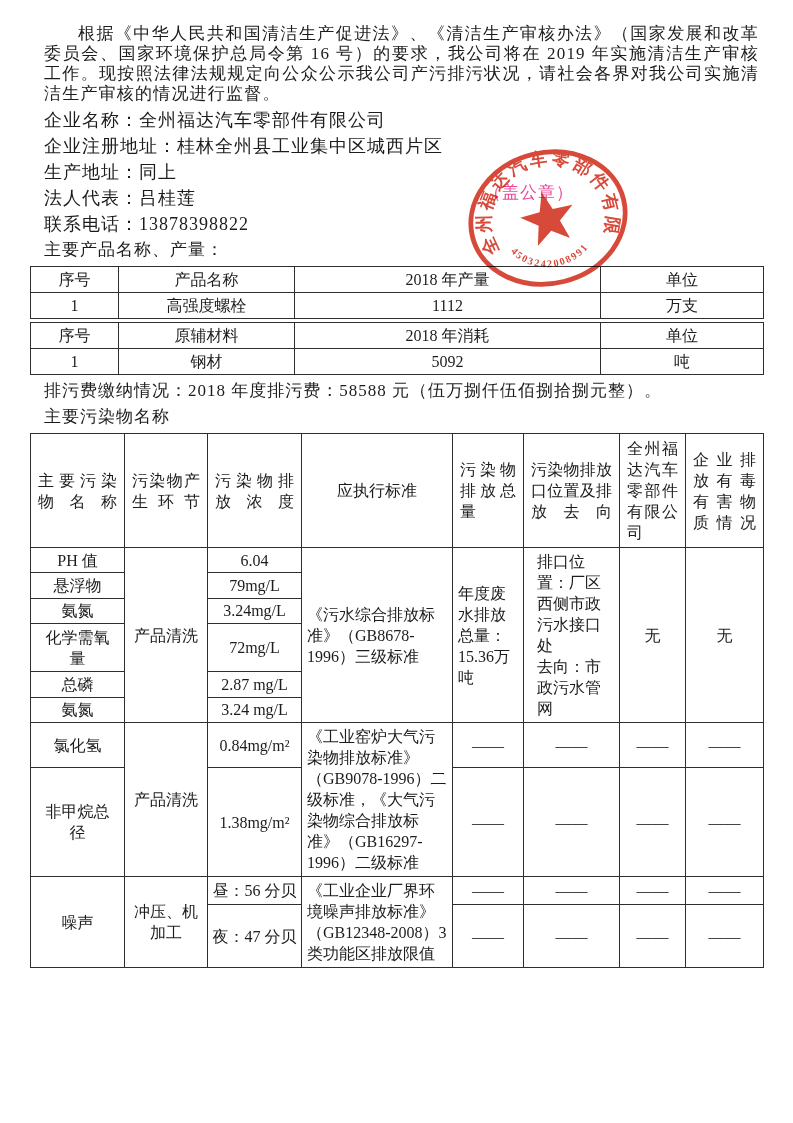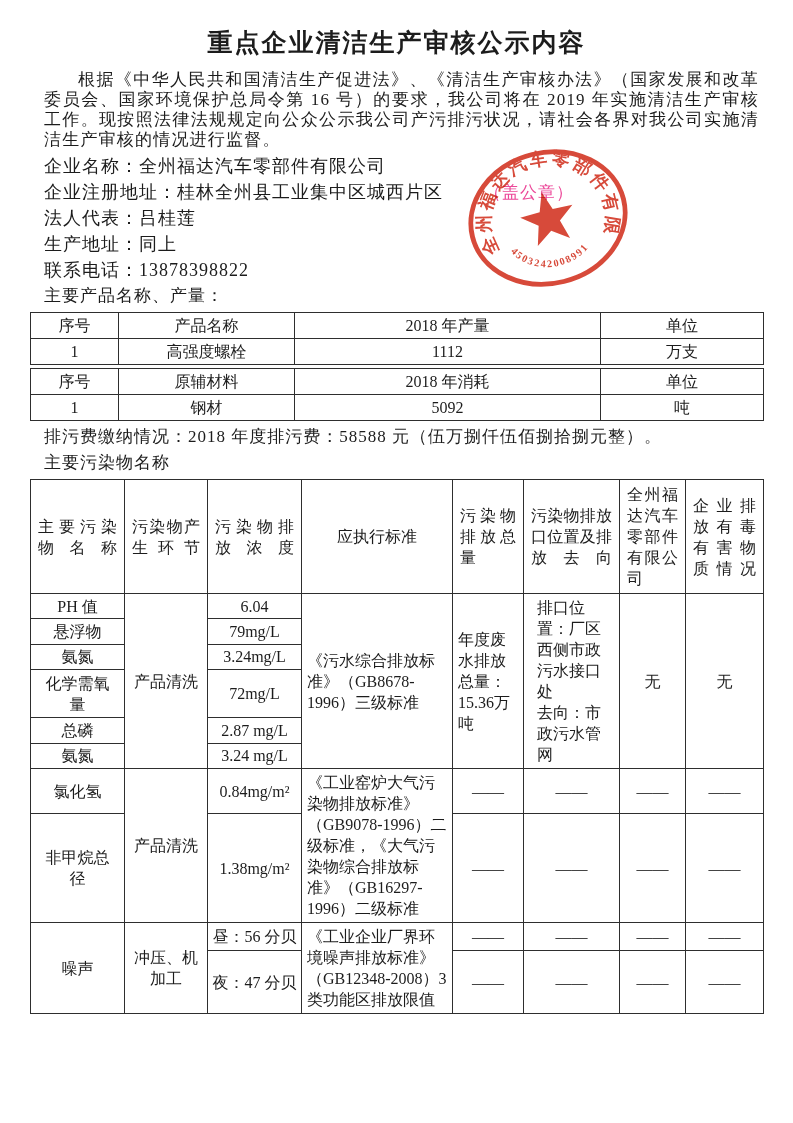--- a/index.html
+++ b/index.html
@@ -86,29 +86,28 @@
     opacity: 0.92;
     mix-blend-mode: multiply;
     pointer-events: none;
   }
 </style>
 </head>
 <body>
 
 <div class="page">
 
-  <h1 class="doc-title">重点企业清洁生产审核公示内容</h1>
 
   <p class="intro">根据《中华人民共和国清洁生产促进法》、《清洁生产审核办法》（国家发展和改革委员会、国家环境保护总局令第 16 号）的要求，我公司将在 2019 年实施清洁生产审核工作。现按照法律法规规定向公众公示我公司产污排污状况，请社会各界对我公司实施清洁生产审核的情况进行监督。</p>
 
   <div class="fields">
     <div class="field-line"><span>企业名称：</span><span>全州福达汽车零部件有限公司</span></div>
     <div class="field-line"><span>企业注册地址：</span><span>桂林全州县工业集中区城西片区</span></div>
+    <div class="field-line"><span>生产地址：</span><span>同上</span></div>
     <div class="field-line"><span>法人代表：</span><span>吕桂莲</span></div>
-    <div class="field-line"><span>生产地址：</span><span>同上</span></div>
     <div class="field-line"><span>联系电话：</span><span>13878398822</span></div>
   </div>
 
   <div class="stamp-note">（盖公章）</div>
 
   <div class="stamp">
     <svg viewBox="0 0 190 160" width="168" height="144">
       <defs>
         <path id="arcTop" d="M 34,105 A 66,62 0 1 1 156,105" fill="none"></path>
         <path id="arcBottom" d="M 43,103 A 55,48 0 0 0 147,103" fill="none"></path>

